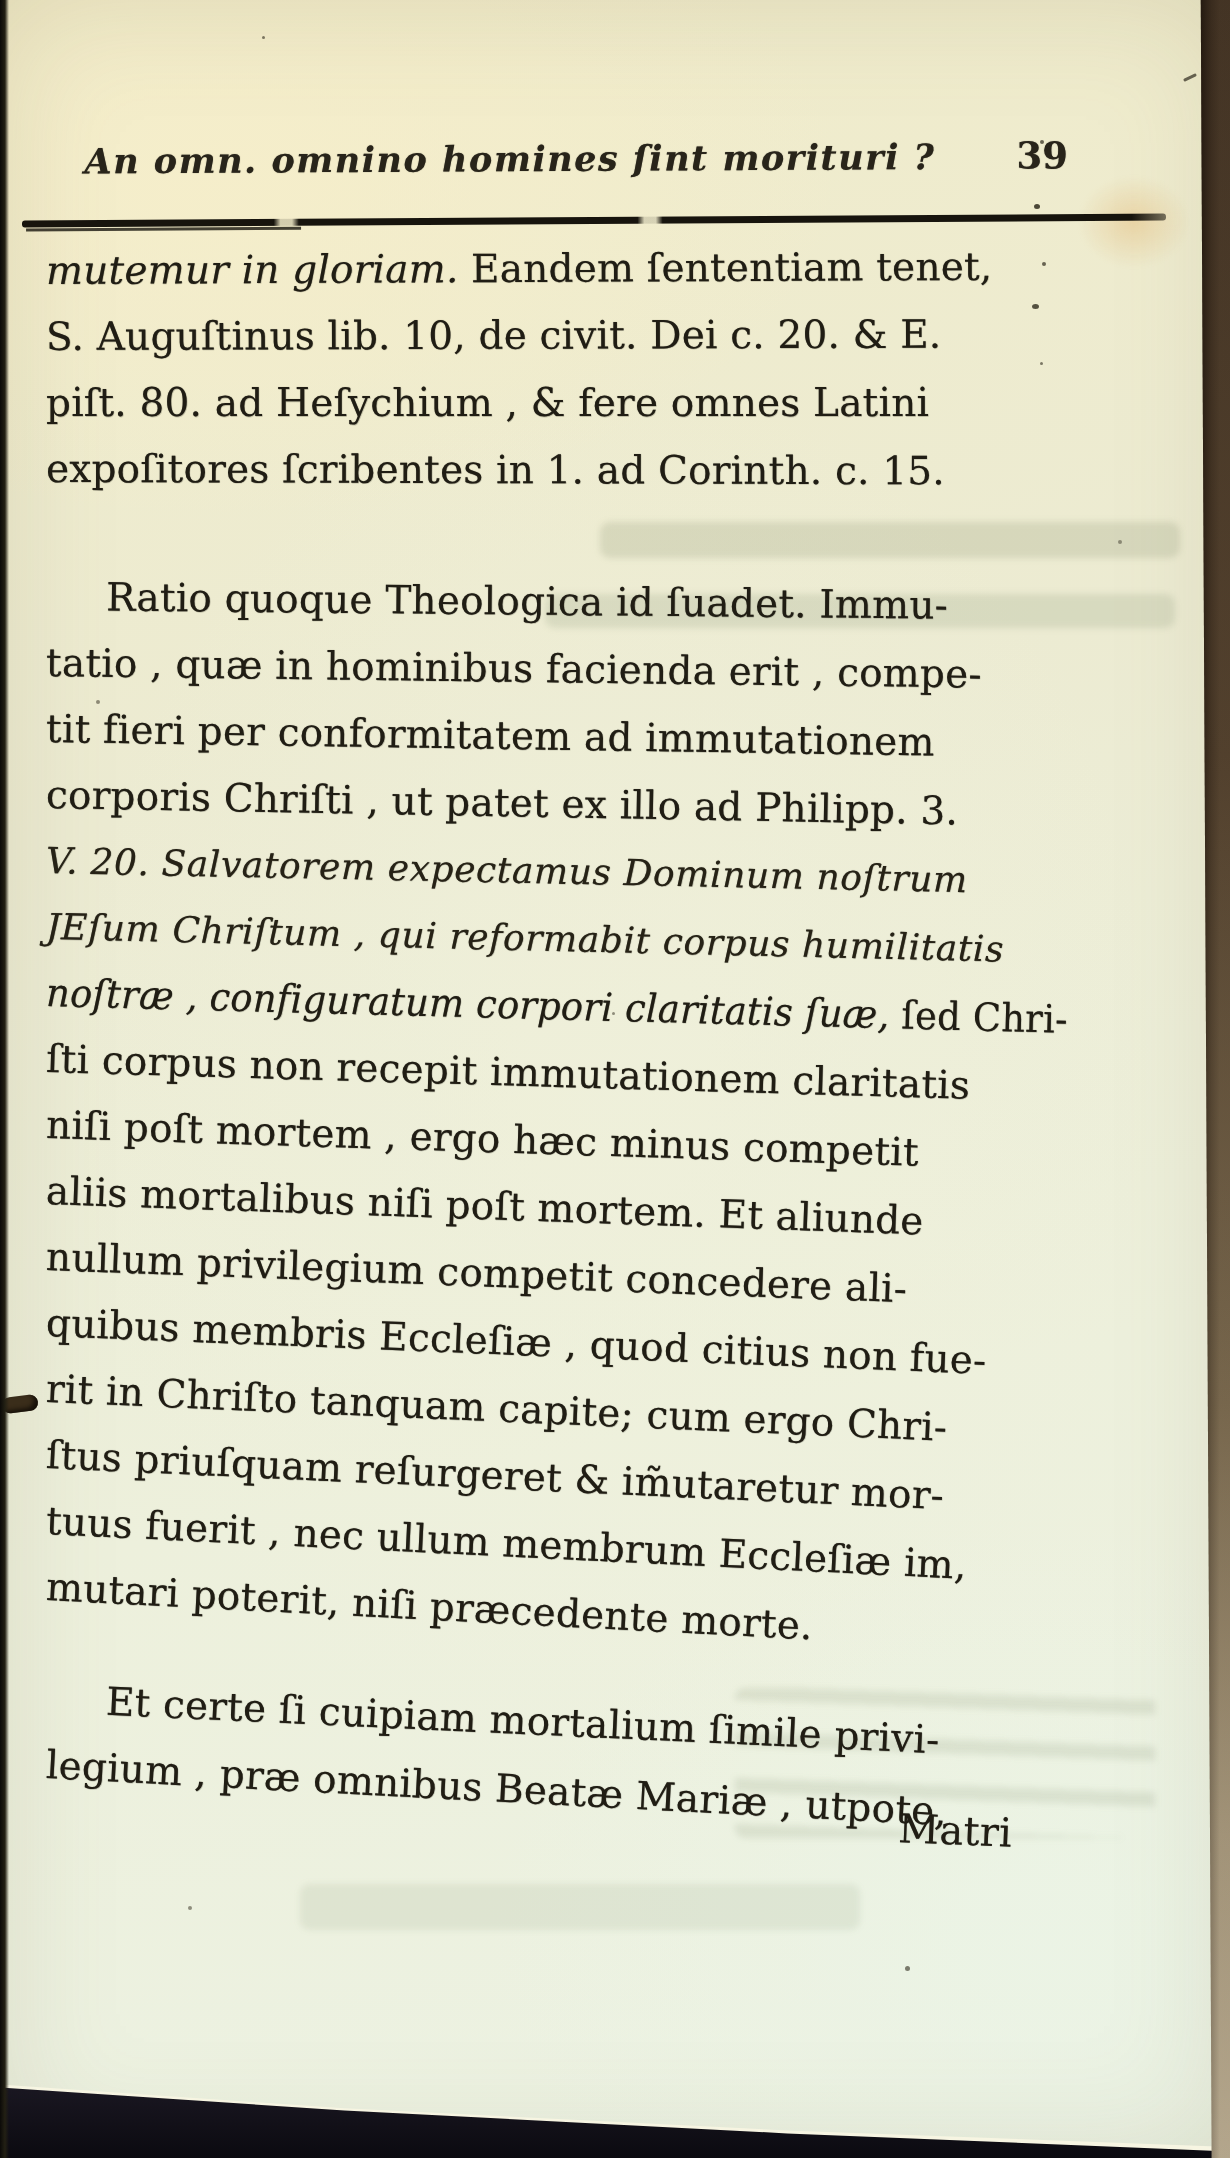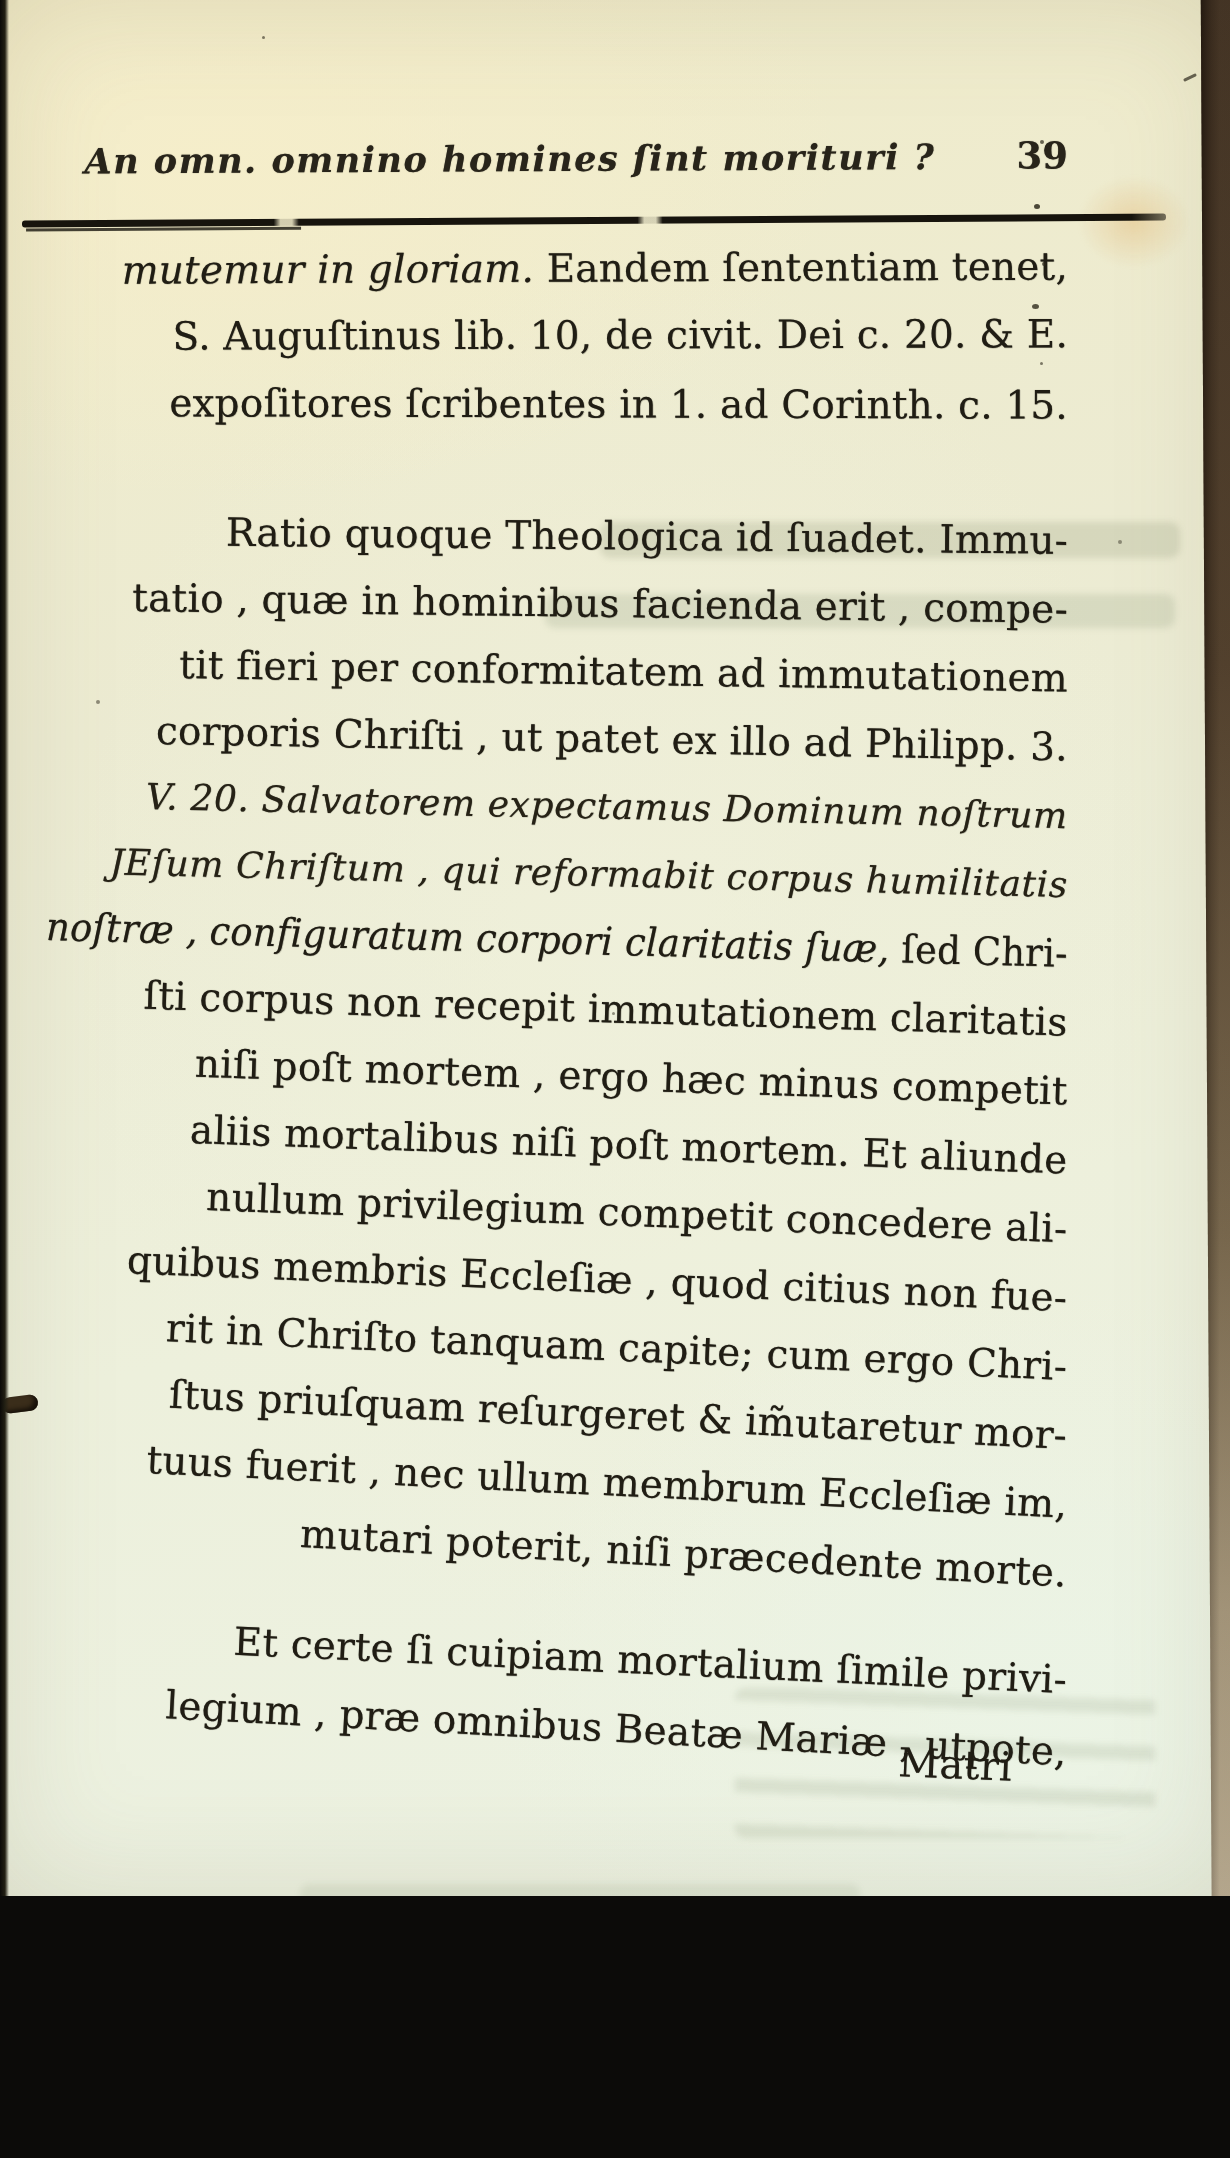--- a/index.html
+++ b/index.html
@@ -1,17 +1,17 @@
 <!DOCTYPE html>
 <html><head>
 <meta charset="utf-8">
 <style>
   html,body{margin:0;padding:0;background:#0c0b09;}
   .page{
-    position:relative;width:1230px;height:1896px;overflow:hidden;
+    position:relative;width:1230px;height:2158px;overflow:hidden;
     font-family:"DejaVu Serif","Liberation Serif",serif;
     background:
       radial-gradient(ellipse 900px 500px at 18% 8%, rgba(246,238,202,.85), rgba(246,238,202,0) 70%),
       radial-gradient(ellipse 800px 600px at 85% 90%, rgba(235,244,230,.8), rgba(235,244,230,0) 70%),
       radial-gradient(ellipse 700px 900px at 50% 50%, rgba(240,241,220,.6), rgba(240,241,220,0) 80%),
       linear-gradient(168deg,#f1ecca 0%,#ecebd2 35%,#edf0dc 65%,#ecf2e3 100%);
     box-shadow:inset 0 0 120px rgba(120,110,70,.18);
   }
   .binding-left{position:absolute;left:0;top:0;width:9px;height:100%;
     background:linear-gradient(to right,#0b0a08 0%,#232014 55%,rgba(60,55,40,0) 100%);}
@@ -37,21 +37,21 @@
     background:linear-gradient(90deg,#17140d 0 22%,rgba(23,20,13,.15) 22.6% 23.6%,
       #17140d 24.2% 53.8%,rgba(23,20,13,.12) 54.4% 55.4%,#17140d 56% 97%,rgba(23,20,13,.55) 100%);}
   .header-rule .sub{position:absolute;left:4px;top:8px;width:24%;height:3px;background:rgba(23,20,13,.8);}
 
   .text-block{position:absolute;left:46px;top:240px;width:1022px;color:#201d14;font-size:39px;
     letter-spacing:.2px;}
   .line{height:66px;line-height:62px;white-space:nowrap;transform-origin:0 50%;
     text-shadow:0 0 .8px rgba(28,25,17,.55),.6px .6px 0 rgba(28,25,17,.18);}
   .seg-italic{font-style:italic;}
   .quote-line{font-size:36px;letter-spacing:.6px;color:#262216;}
-  .paragraph{position:relative;text-align:right;}
+  .paragraph{position:relative;}
   .paragraph + .paragraph{margin-top:62px;}
   .paragraph:nth-of-type(3){margin-top:46px;}
   .paragraph.indent .line:first-child{text-indent:60px;}
   .catchword-row{margin-top:12px;text-align:right;padding-right:56px;font-size:40px;
     transform:rotate(2.3deg);transform-origin:100% 50%;
     text-shadow:0 0 .8px rgba(28,25,17,.55);}
 
   .ghost{position:absolute;filter:blur(3px);border-radius:10px;}
   .g1{left:600px;top:522px;width:580px;height:36px;background:rgba(104,118,84,.17);}
   .g2{left:545px;top:594px;width:630px;height:34px;background:rgba(104,118,84,.15);}
@@ -80,20 +80,21 @@
     <div class="page-number">39</div>
   </div>
   <div class="header-rule">
     <div class="sub"></div>
   </div>
 
   <div class="text-block" id="text-block">
       <div class="paragraph">
         <div class="line" style="transform: rotate(-0.25deg) scaleX(1);"><span class="seg-italic">mutemur in gloriam.</span><span class="seg-roman">  Eandem ſententiam tenet,</span></div>
         <div class="line" style="transform: rotate(-0.15deg) scaleX(1);"><span class="seg-roman">S. Auguſtinus lib. 10, de civit. Dei c. 20. &amp; E.</span></div>
+        <div class="line" style="transform: rotate(0deg) scaleX(1);"><span class="seg-roman">piſt. 80. ad Heſychium , &amp; fere omnes Latini</span></div>
         <div class="line" style="transform: rotate(0.15deg) scaleX(1);"><span class="seg-roman">expoſitores ſcribentes in 1. ad Corinth. c. 15.</span></div>
       </div>
       <div class="paragraph indent">
         <div class="line" style="transform: rotate(0.55deg) scaleX(1);"><span class="seg-roman">Ratio quoque Theologica id ſuadet.  Immu-</span></div>
         <div class="line" style="transform: rotate(0.71deg) scaleX(1);"><span class="seg-roman">tatio , quæ in hominibus facienda erit , compe-</span></div>
         <div class="line" style="transform: rotate(0.87deg) scaleX(1);"><span class="seg-roman">tit fieri per conformitatem ad immutationem</span></div>
         <div class="line" style="transform: rotate(1.03deg) scaleX(1);"><span class="seg-roman">corporis Chriſti , ut patet ex illo ad Philipp. 3.</span></div>
         <div class="line quote-line" style="transform: rotate(1.19deg) scaleX(1);"><span class="seg-italic">V. 20. Salvatorem expectamus Dominum noſtrum</span></div>
         <div class="line quote-line" style="transform: rotate(1.35deg) scaleX(1);"><span class="seg-italic">JEſum Chriſtum , qui reformabit corpus humilitatis</span></div>
         <div class="line" style="transform: rotate(1.51deg) scaleX(0.945421);"><span class="seg-italic">noſtræ , configuratum corpori claritatis ſuæ,</span><span class="seg-roman"> ſed Chri-</span></div>

